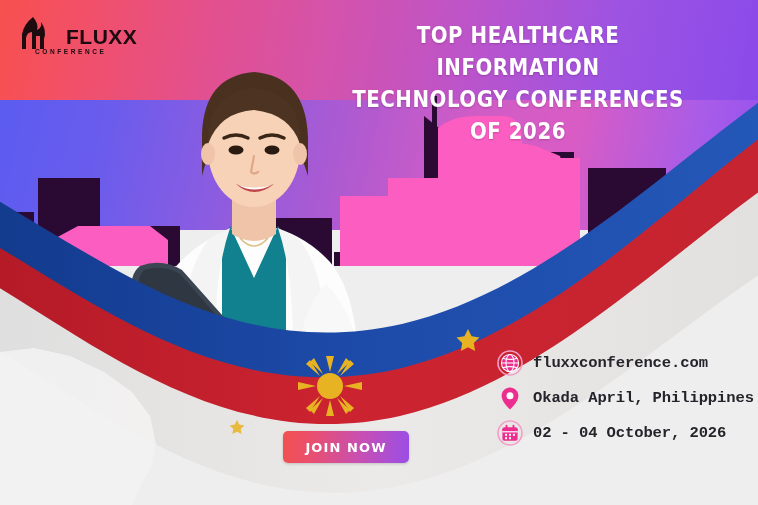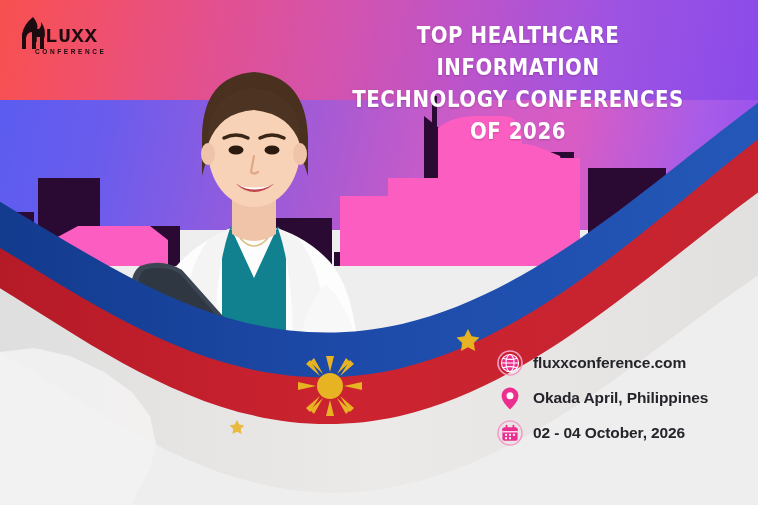--- a/index.html
+++ b/index.html
@@ -87,26 +87,27 @@
   }
   .logo-mark {
     position: absolute;
     left: 0; top: 0;
     width: 30px; height: 34px;
   }
   .logo-word {
     position: absolute;
     left: 14px;
     top: 10px;
-    font-family: Liberation Mono, monospace;
+    font-family: Liberation Sans, sans-serif;
     font-weight: bold;
     font-size: 21px;
     letter-spacing: 0.5px;
     color: #1d0b10;
     line-height: 1;
+    padding-left: 34px;
   }
   .logo-sub {
     position: absolute;
     left: 17px;
     top: 32px;
     font-family: "Liberation Sans", sans-serif;
     font-weight: bold;
     font-size: 6.5px;
     letter-spacing: 2.6px;
     color: #1d0b10;
@@ -164,21 +165,21 @@
     height: 35px;
   }
   .contact-ico {
     width: 26px;
     height: 26px;
     flex: 0 0 26px;
     margin-right: 10px;
     display: block;
   }
   .contact-txt {
-    font-family: Liberation Sans, sans-serif;
+    font-family: Liberation Mono, monospace;
     font-weight: bold;
     font-size: 15.5px;
     color: #24242a;
     letter-spacing: -0.1px;
     white-space: nowrap;
     text-align: center;
   }
 </style>
 </head>
 <body>
@@ -352,20 +353,21 @@
     </svg>
     <div class="logo-word">FLUXX</div>
     <div class="logo-sub">CONFERENCE</div>
   </div>
 
   <div class="headline">
     <span>TOP HEALTHCARE INFORMATION</span>
     <span class="l2">TECHNOLOGY CONFERENCES OF 2026</span>
   </div>
 
+  <button class="join-btn">JOIN NOW</button>
 
   <div class="contact">
 
     <div class="contact-row">
       <svg class="contact-ico" viewBox="0 0 26 26">
         <circle cx="13" cy="13" r="12" fill="none" stroke="#f39ec8" stroke-width="1.6"></circle>
         <circle cx="13" cy="13" r="8.6" fill="#ec2e8f"></circle>
         <g stroke="#ffffff" stroke-width="1.05" fill="none">
           <circle cx="13" cy="13" r="8.6"></circle>
           <ellipse cx="13" cy="13" rx="4" ry="8.6"></ellipse>

